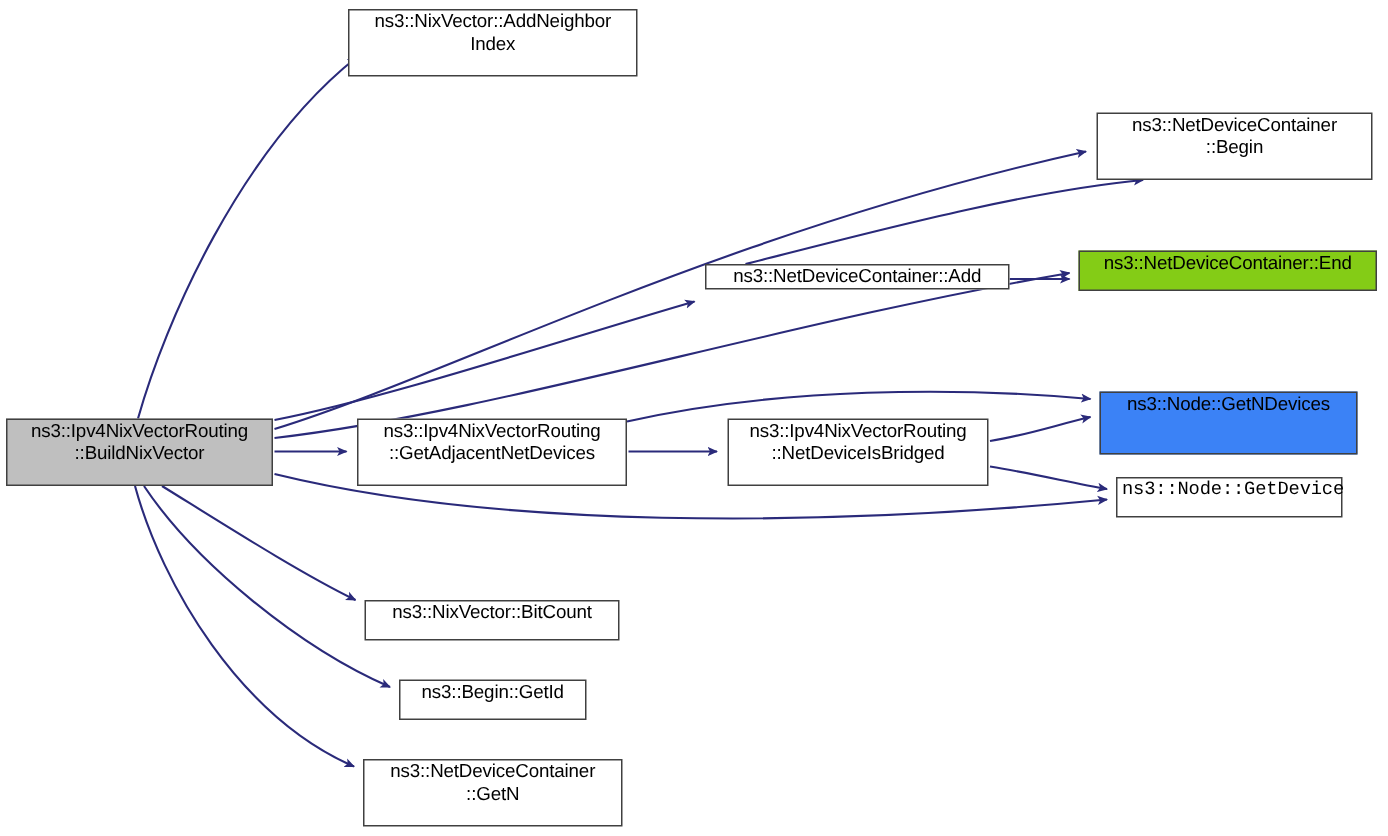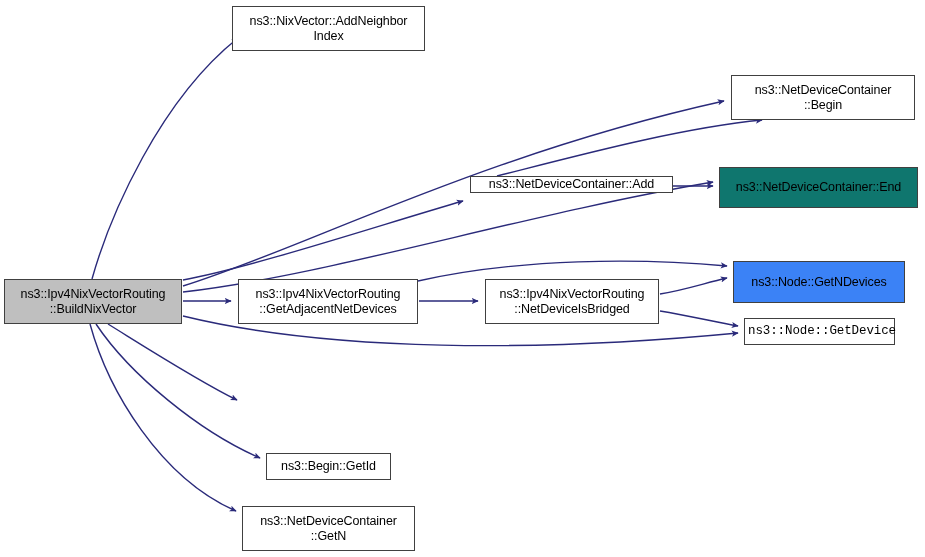--- a/index.html
+++ b/index.html
@@ -26,21 +26,20 @@
   .node {
     position: absolute;
     box-sizing: border-box;
     border: 1px solid #404040;
     background: #ffffff;
     color: #000000;
     font-size: 12.5px;
     line-height: 14.5px;
     text-align: center;
     display: flex;
-    align-items: center;
     justify-content: center;
     white-space: pre-line;
     letter-spacing: -0.1px;
     z-index: 2;
   }
   .node.root {
     background: #bfbfbf;
     border: 1px solid #404040;
   }
   .node-label {
@@ -75,24 +74,25 @@
       <path d="M 418,281 C 520,258 640,258 727,266" fill="none" stroke="#2a2a7a" stroke-width="1.4" marker-end="url(#arrowhead)"></path>
       <path d="M 660,294 C 685,290 705,283 727,278" fill="none" stroke="#2a2a7a" stroke-width="1.4" marker-end="url(#arrowhead)"></path>
       <path d="M 660,311 C 690,316 715,322 738,326" fill="none" stroke="#2a2a7a" stroke-width="1.4" marker-end="url(#arrowhead)"></path>
     </svg>
 <div class="node root" style="left: 4px; top: 279px; width: 178px; height: 45px; background: rgb(191, 191, 191); border-color: rgb(64, 64, 64);"><span class="node-label">ns3::Ipv4NixVectorRouting
 ::BuildNixVector</span></div>
     <div class="node" style="left: 232px; top: 6px; width: 193px; height: 45px; background: rgb(255, 255, 255); border-color: rgb(64, 64, 64);"><span class="node-label">ns3::NixVector::AddNeighbor
 Index</span></div>
     <div class="node" style="left: 731px; top: 75px; width: 184px; height: 45px; background: rgb(255, 255, 255); border-color: rgb(64, 64, 64);"><span class="node-label">ns3::NetDeviceContainer
 ::Begin</span></div>
-    <div class="node" style="left: 719px; top: 167px; width: 199px; height: 41px; background: #0f766e; border-color: rgb(64, 64, 64);"><span class="node-label">ns3::NetDeviceContainer::End</span></div>
+    <div class="node" style="left: 719px; top: 167px; width: 199px; height: 27px; background: #84cc16; border-color: rgb(64, 64, 64);"><span class="node-label">ns3::NetDeviceContainer::End</span></div>
     <div class="node" style="left: 470px; top: 176px; width: 203px; height: 17px; background: rgb(255, 255, 255); border-color: rgb(64, 64, 64);"><span class="node-label">ns3::NetDeviceContainer::Add</span></div>
     <div class="node" style="left: 238px; top: 279px; width: 180px; height: 45px; background: rgb(255, 255, 255); border-color: rgb(64, 64, 64);"><span class="node-label">ns3::Ipv4NixVectorRouting
 ::GetAdjacentNetDevices</span></div>
     <div class="node" style="left: 485px; top: 279px; width: 174px; height: 45px; background: rgb(255, 255, 255); border-color: rgb(64, 64, 64);"><span class="node-label">ns3::Ipv4NixVectorRouting
 ::NetDeviceIsBridged</span></div>
     <div class="node" style="left: 733px; top: 261px; width: 172px; height: 42px; background: #3b82f6; border-color: rgb(64, 64, 64);"><span class="node-label">ns3::Node::GetNDevices</span></div>
     <div class="node" style="left: 744px; top: 318px; width: 151px; height: 27px; background: rgb(255, 255, 255); border-color: rgb(64, 64, 64); font-family: Liberation Mono, monospace;"><span class="node-label">ns3::Node::GetDevice</span></div>
+    <div class="node" style="left: 243px; top: 400px; width: 170px; height: 27px; background: rgb(255, 255, 255); border-color: rgb(64, 64, 64);"><span class="node-label">ns3::NixVector::BitCount</span></div>
     <div class="node" style="left: 266px; top: 453px; width: 125px; height: 27px; background: rgb(255, 255, 255); border-color: rgb(64, 64, 64);"><span class="node-label">ns3::Begin::GetId</span></div>
     <div class="node" style="left: 242px; top: 506px; width: 173px; height: 45px; background: rgb(255, 255, 255); border-color: rgb(64, 64, 64);"><span class="node-label">ns3::NetDeviceContainer
 ::GetN</span></div>
   </div>
 
 </body></html>

